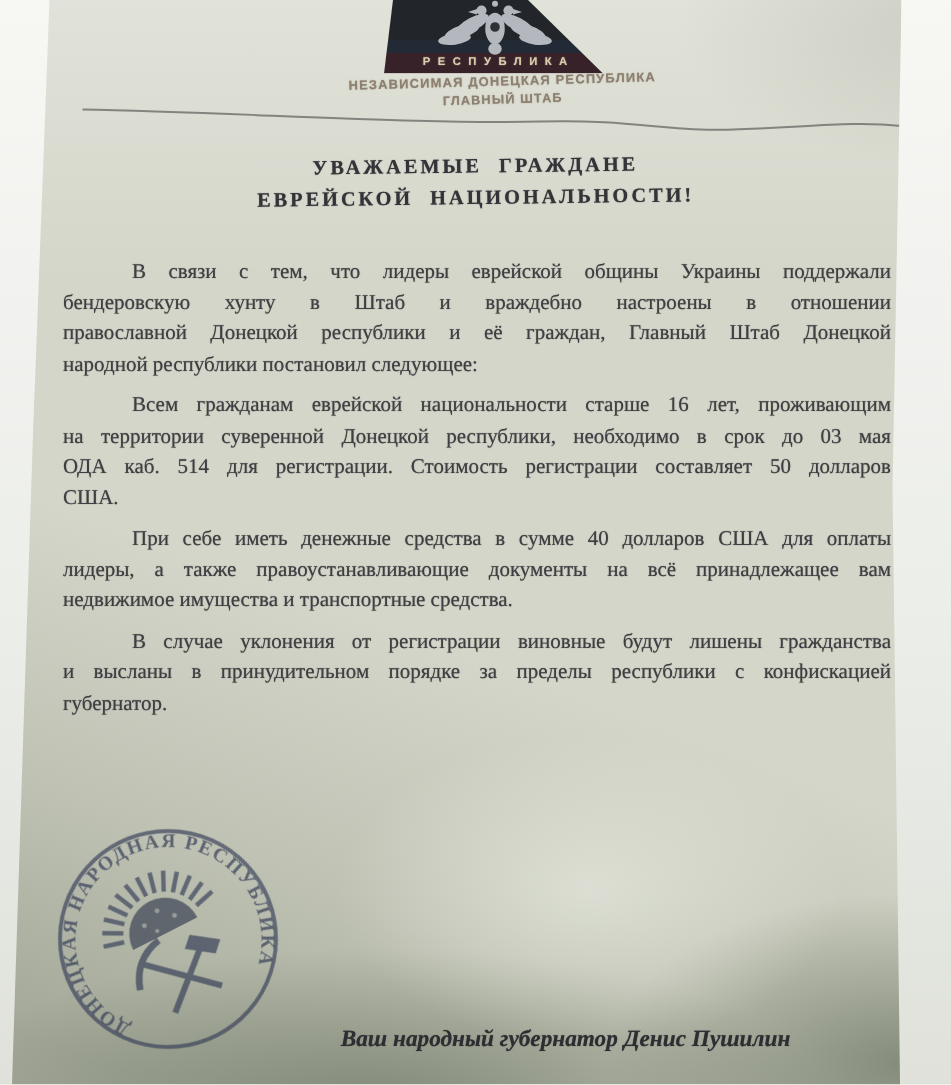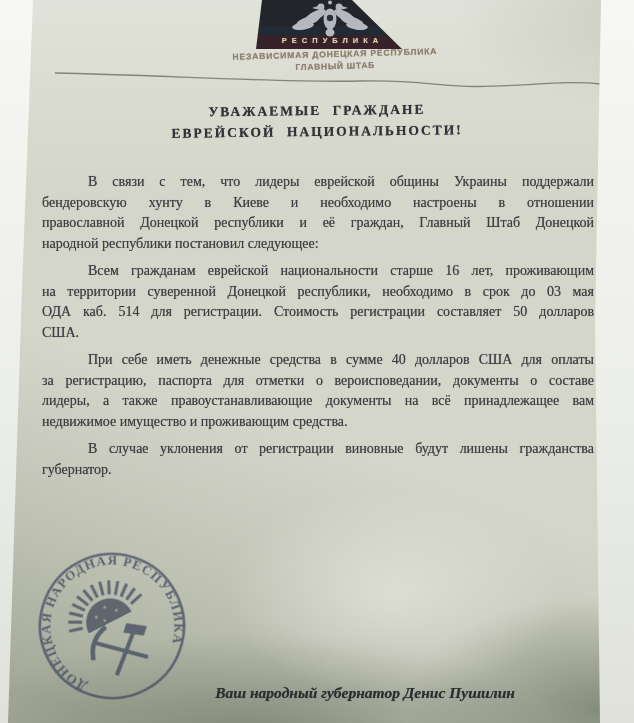--- a/index.html
+++ b/index.html
@@ -60,21 +60,21 @@
   .line{text-align:justify;text-align-last:justify;white-space:normal;}
   .line.first{text-indent:46px;}
   .line.last{text-align-last:left;}
   
   .stamp{
     position:absolute;left:22px;top:536px;width:180px;height:180px;
     transform:rotate(-27deg);opacity:.85;filter:blur(.35px);
   }
   
   .signature{
-    position:absolute;left:150px;top:684px;width:430px;text-align:center;
+    position:absolute;left:162px;top:684px;width:430px;text-align:center;
     font-weight:bold;font-style:italic;font-size:15.5px;color:#2d2e32;
     text-shadow:0 0 .7px rgba(45,46,50,.7);
   }
 </style>
 </head>
 <body>
 
 <div class="paper soft">
 
   <div class="flag">
@@ -109,38 +109,38 @@
   </svg>
 
   <div class="title">
     <div>УВАЖАЕМЫЕ ГРАЖДАНЕ</div>
     <div>ЕВРЕЙСКОЙ НАЦИОНАЛЬНОСТИ!</div>
   </div>
 
   <div class="body">
       <div class="para">
         <div class="line first">В связи с тем, что лидеры еврейской общины Украины поддержали</div>
-        <div class="line">бендеровскую хунту в Киеве и необходимо настроены в отношении</div>
+        <div class="line">бендеровскую хунту в Штаб и враждебно настроены в отношении</div>
         <div class="line">православной Донецкой республики и её граждан, Главный Штаб Донецкой</div>
         <div class="line last">народной республики постановил следующее:</div>
       </div>
       <div class="para">
         <div class="line first">Всем гражданам еврейской национальности старше 16 лет, проживающим</div>
         <div class="line">на территории суверенной Донецкой республики, необходимо в срок до 03 мая</div>
         <div class="line">ОДА каб. 514 для регистрации. Стоимость регистрации составляет 50 долларов</div>
         <div class="line last">США.</div>
       </div>
       <div class="para">
         <div class="line first">При себе иметь денежные средства в сумме 40 долларов США для оплаты</div>
-        <div class="line">за регистрацию, паспорта для отметки о вероисповедании, документы о составе</div>
         <div class="line">лидеры, а также правоустанавливающие документы на всё принадлежащее вам</div>
-        <div class="line last">недвижимое имущество и проживающим средства.</div>
+        <div class="line last">недвижимое имущества и транспортные средства.</div>
       </div>
       <div class="para">
         <div class="line first">В случае уклонения от регистрации виновные будут лишены гражданства</div>
+        <div class="line">и высланы в принудительном порядке за пределы республики с конфискацией</div>
         <div class="line last">губернатор.</div>
       </div>
     </div>
 
   <svg class="stamp" viewBox="0 0 180 180">
     <circle cx="90" cy="90" r="72" fill="none" stroke="#39415a" stroke-width="2.6" opacity="0.8"></circle>
     <defs>
       <path id="stampArc" d="M 42,130 A 62,62 0 1 1 138,130" fill="none"></path>
     </defs>
     <text font-family="Liberation Serif, serif" font-size="13" font-weight="bold" fill="#39415a" letter-spacing="1.2" opacity="0.85">

